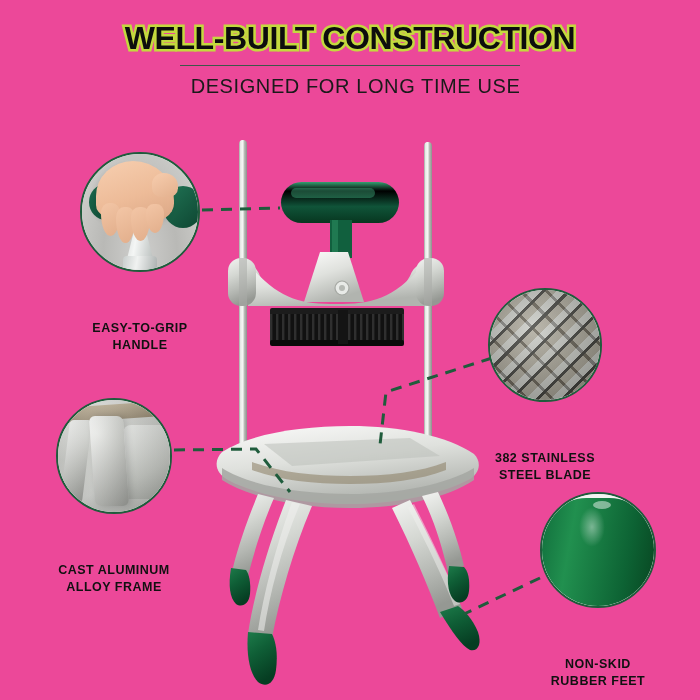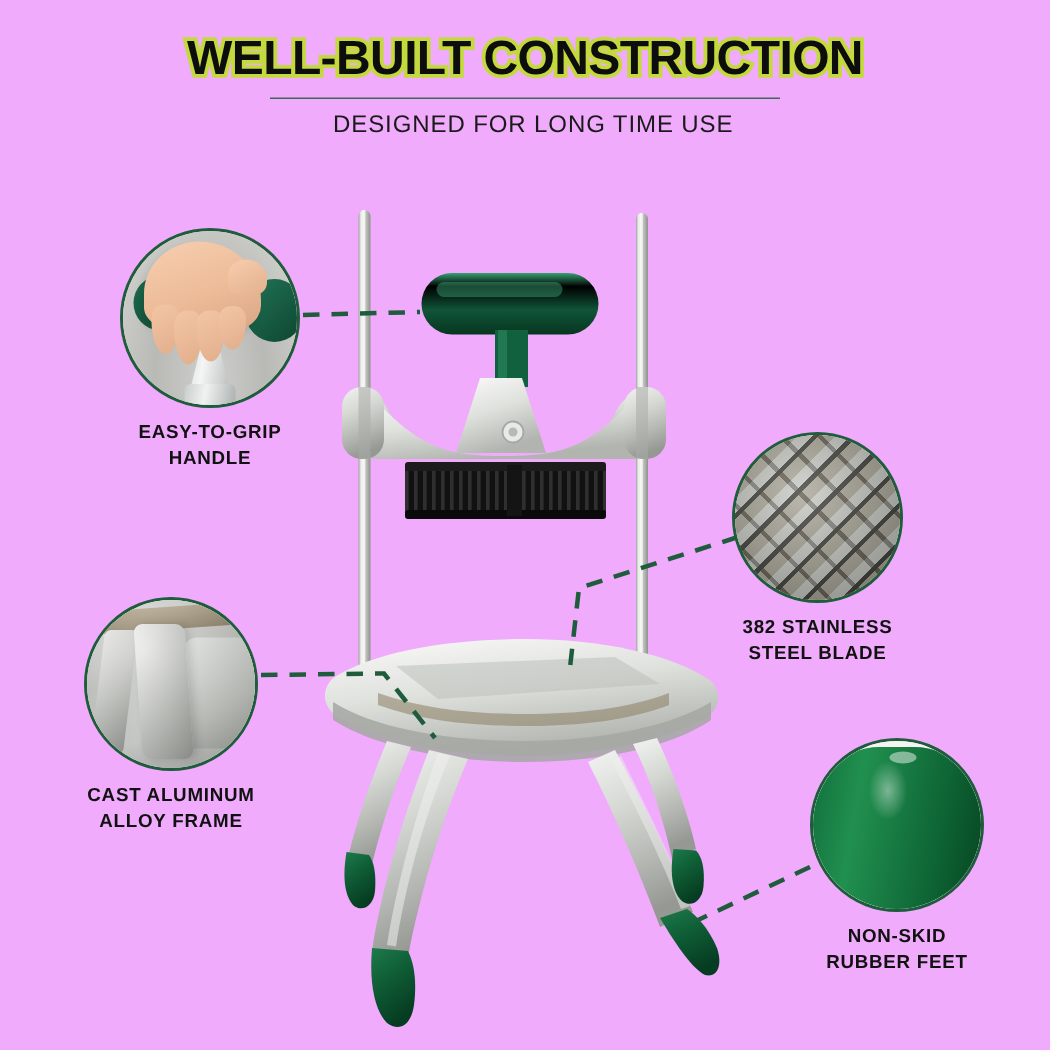--- a/index.html
+++ b/index.html
@@ -5,21 +5,21 @@
   * { box-sizing: border-box; margin: 0; padding: 0; }
   html, body {
     width: 700px; height: 700px;
     background: #f5f5f4;
     font-family: "Liberation Sans", sans-serif;
     overflow: hidden;
   }
   #stage {
     position: relative;
     width: 700px; height: 700px;
-    background: #f0abfc;
+    background: #ec4899;
   }
 
   
   #header {
     position: absolute; top: 0; left: 0; width: 700px;
     text-align: center;
     padding-top: 22px;
   }
   #main-title {
     font-size: 32px;
@@ -31,21 +31,21 @@
     white-space: nowrap;
     line-height: 1.05;
   }
   #title-divider {
     width: 340px; height: 1px;
     background: #1f5c3c;
     margin: 9px auto 0 auto;
     opacity: .85;
   }
   #subtitle {
-    font-size: 16px;
+    font-size: 20px;
     font-weight: 500;
     letter-spacing: .6px;
     color: #1a1a1a;
     margin-top: 9px;
     padding-left: 11px;
   }
 
   
   .callout { position: absolute; }
   .circle {
@@ -60,20 +60,21 @@
     width: 220px;
     left: 50%;
     transform: translateX(-50%);
     text-align: center;
     font-size: 12.5px;
     font-weight: 700;
     letter-spacing: .5px;
     color: #111;
     line-height: 1.35;
     white-space: pre-line;
+    margin-top: 40px;
   }
 
   
   #callout-handle { left: 80px; top: 152px; }
   #callout-handle .circle { width: 120px; height: 120px; }
   #callout-handle .callout-label { top: 128px; }
 
   
   #callout-blade { left: 488px; top: 288px; }
   #callout-blade .circle { width: 114px; height: 114px; }

